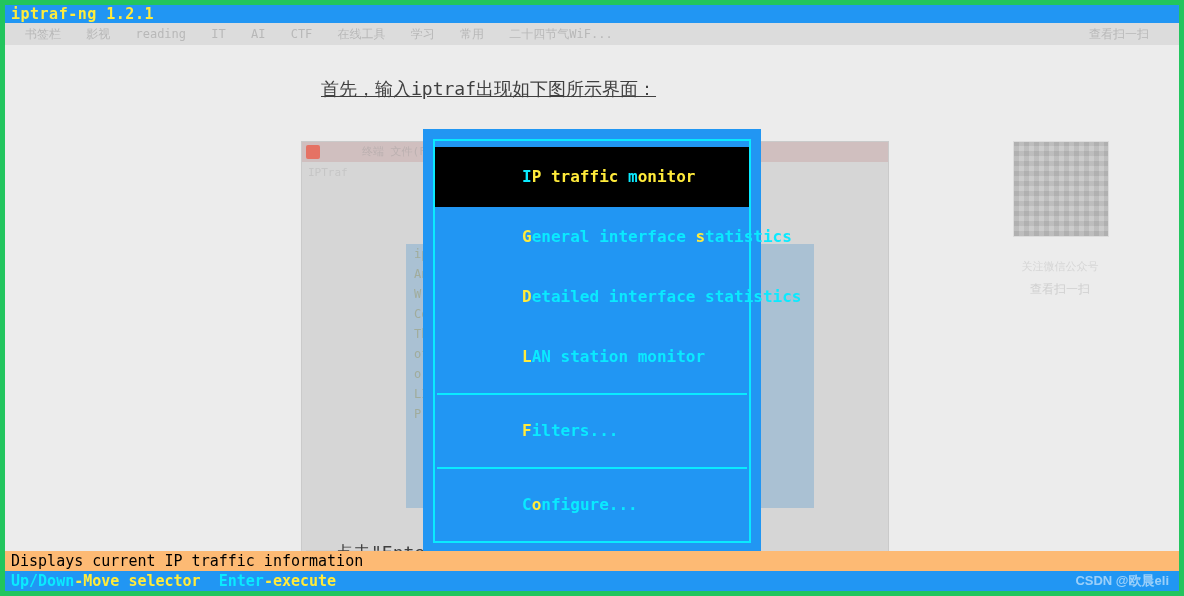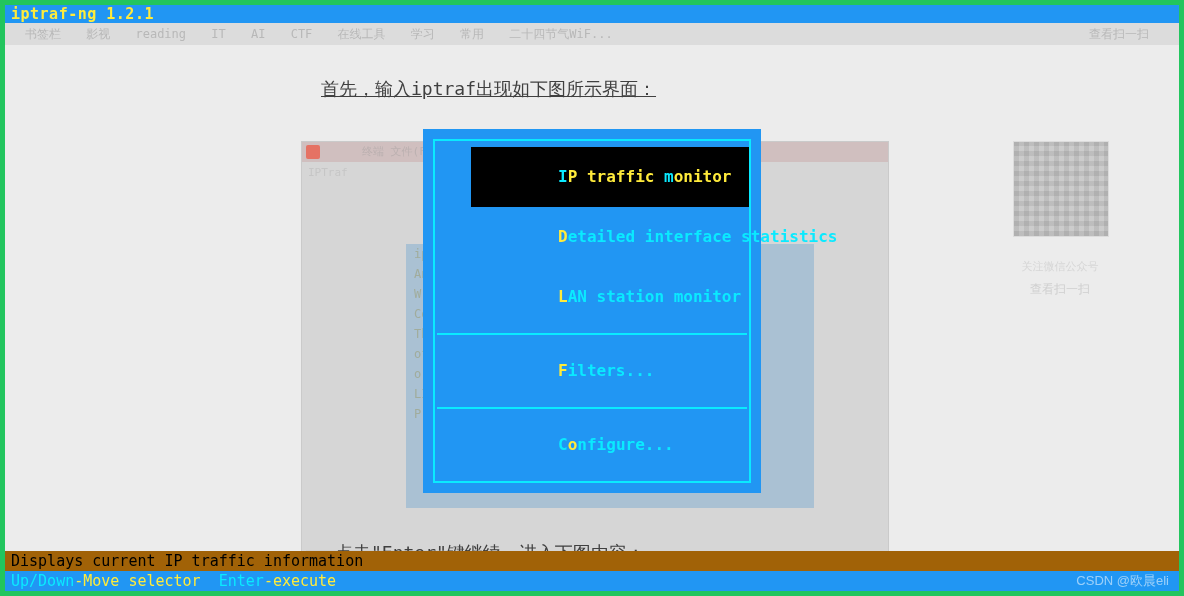--- a/index.html
+++ b/index.html
@@ -97,42 +97,41 @@
     border: 2px solid #0aeaff;
     background: #2196f3;
     padding: 6px 0;
   }
   .menu-item {
     font-size: 16px; line-height: 20px;
     padding: 0 10px;
     color: #0aeaff;
     font-weight: bold;
     white-space: pre;
-    margin-left: 36px;
   }
   .menu-item.selected {
     background: #000; color: #ffeb3b;
   }
   .menu-item .hot { color: #ffeb3b; }
   .menu-item.selected .hot { color: #0aeaff; }
   .menu-sep {
     height: 0; border-top: 2px solid #0aeaff;
     margin: 6px 2px;
   }
 
   
   .status-info {
     position: absolute; left: 0; right: 0; bottom: 20px; height: 20px;
-    background: #a16207; color: #000; font-size: 15px;
+    background: #fdba74; color: #000; font-size: 15px;
     line-height: 20px; padding-left: 6px; font-weight: 500;
   }
   .status-keys {
     position: absolute; left: 0; right: 0; bottom: 0; height: 20px;
     background: #2196f3; color: #ffeb3b; font-size: 15px;
-    line-height: 20px; padding-left: 6px; font-weight: normal;
+    line-height: 20px; padding-left: 6px; font-weight: bold;
   }
   .status-keys .lbl { color: #0aeaff; }
 
   .watermark {
     position: absolute; right: 10px; bottom: 0; height: 20px;
     line-height: 20px; color: rgba(255,255,255,0.55); font-size: 13px;
     font-family: sans-serif;
   }
 </style>
 </head>
@@ -194,20 +193,23 @@
     <div class="qr-cap2">关注微信公众号</div>
   </div>
 
   <div class="menu-outer">
     <div class="menu-inner">
 
       <div class="menu-item selected">
         <span></span><span class="hot">I</span><span>P traffic </span><span class="hot">m</span><span>onitor</span>
       </div>
       <div class="menu-item">
+        <span></span><span class="hot">G</span><span>eneral interface </span><span class="hot">s</span><span>tatistics</span>
+      </div>
+      <div class="menu-item">
         <span></span><span class="hot">D</span><span>etailed interface statistics</span>
       </div>
       <div class="menu-item">
         <span></span><span class="hot">L</span><span>AN station monitor</span>
       </div>
 
       <div class="menu-sep"></div>
 
       <div class="menu-item">
         <span></span><span class="hot">F</span><span>ilters...</span>

